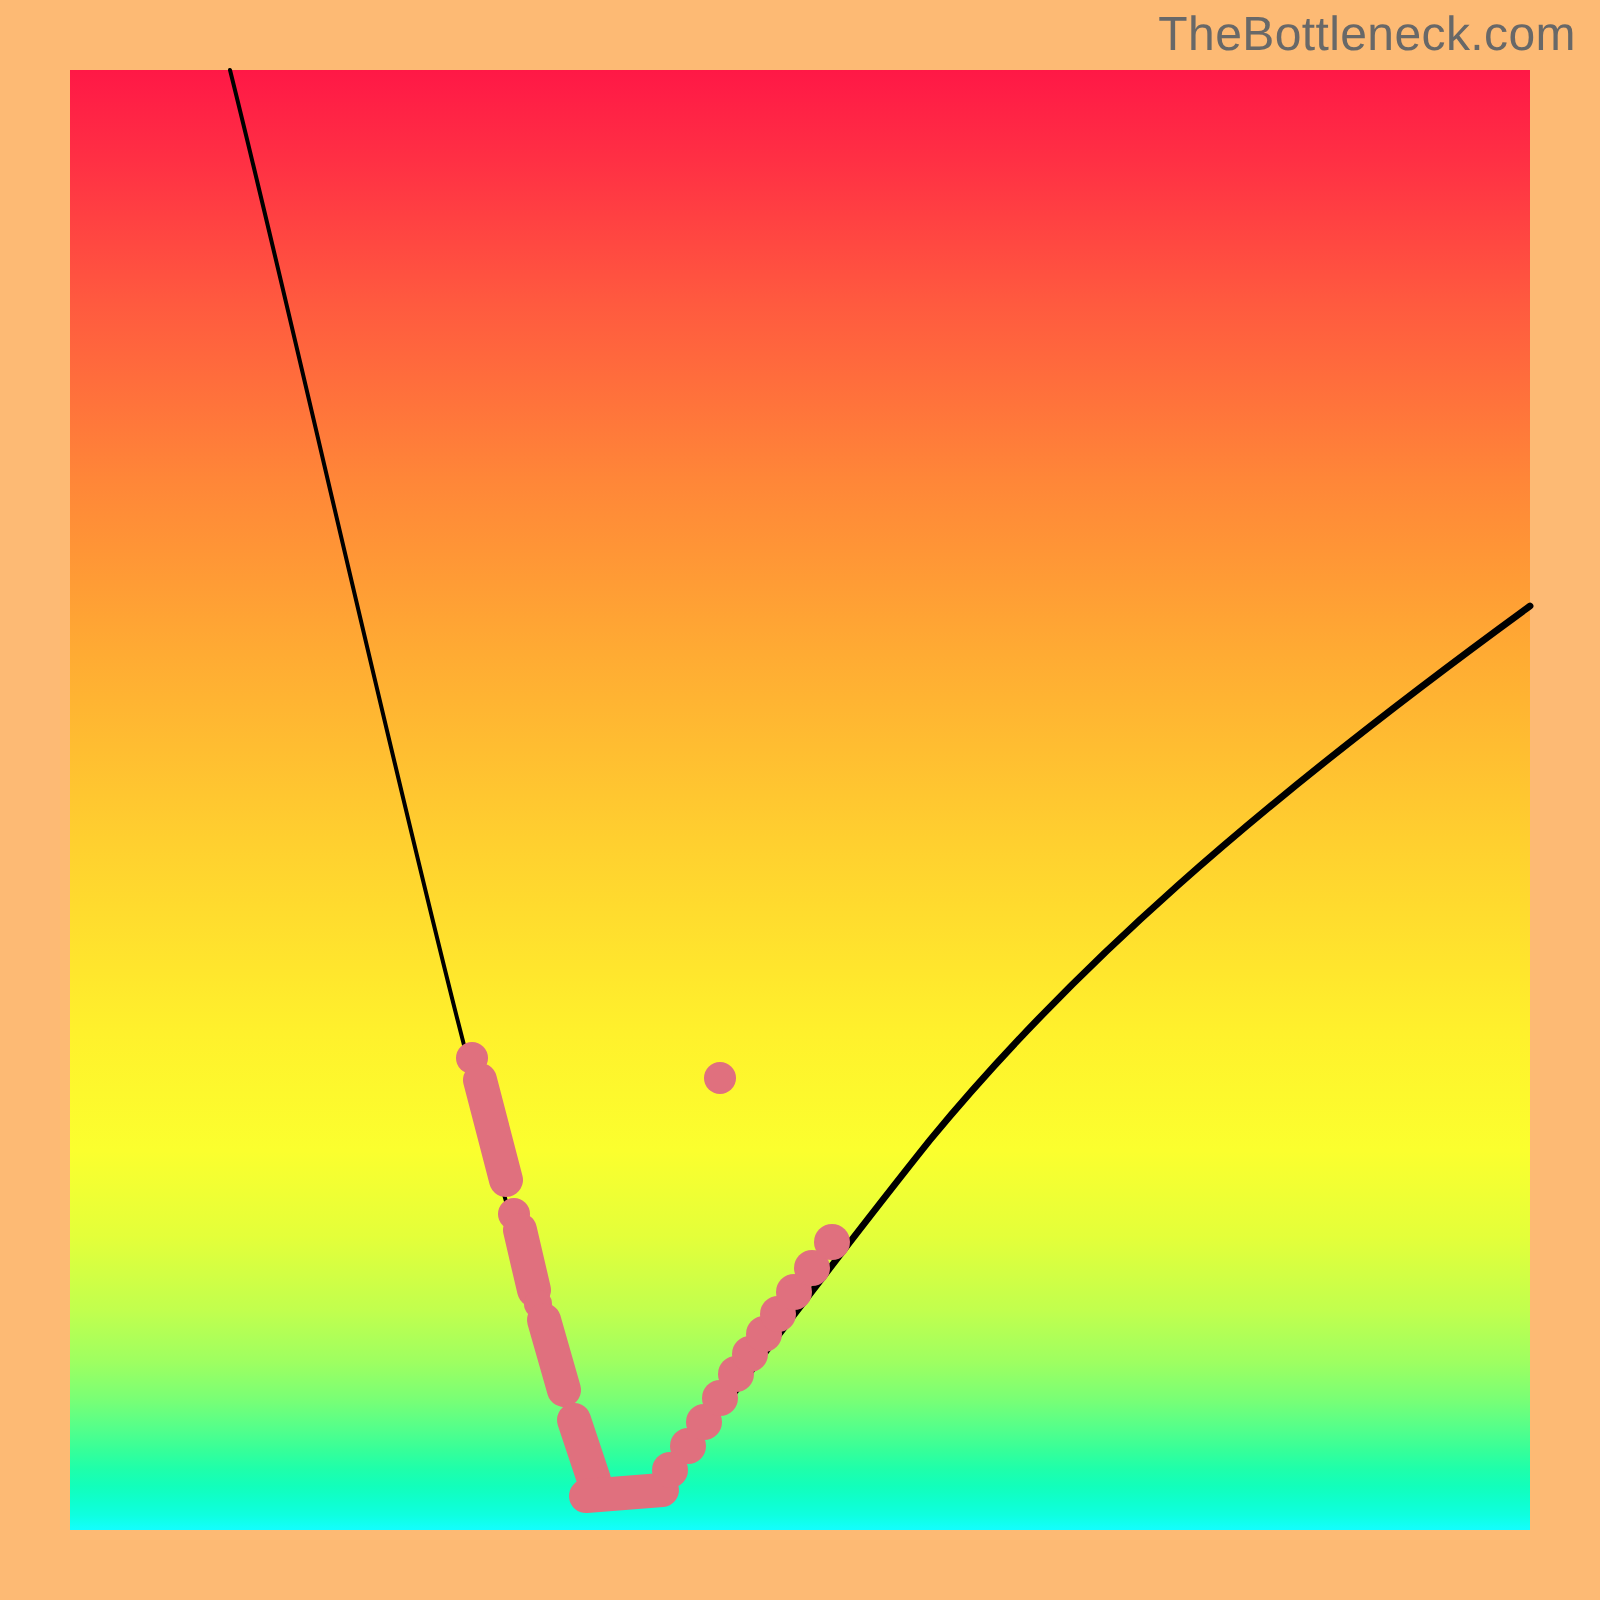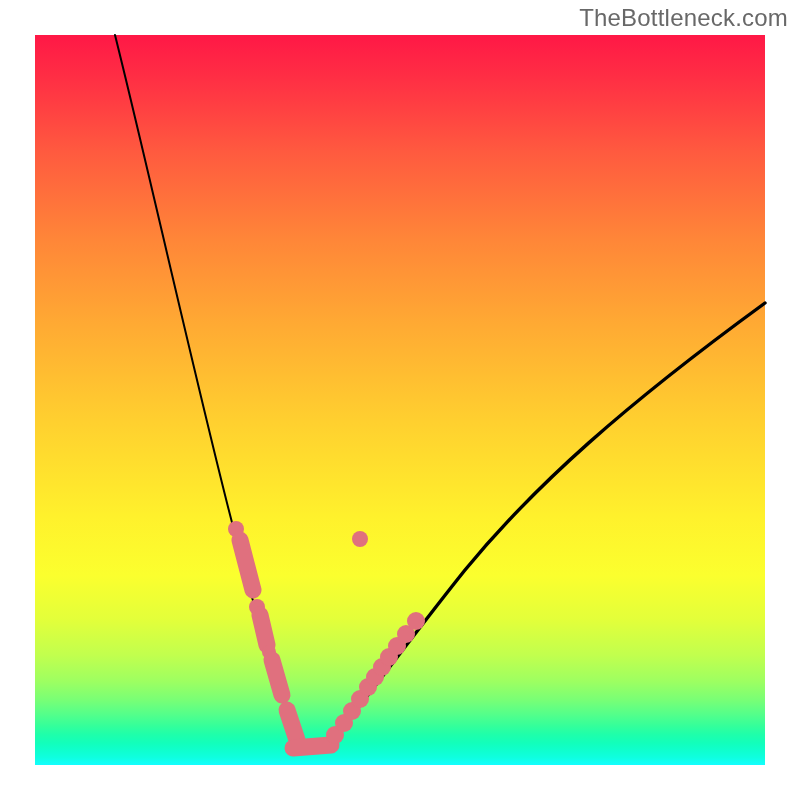--- a/index.html
+++ b/index.html
@@ -1,21 +1,21 @@
 <!DOCTYPE html>
 <html><head>
 <meta charset="utf-8">
 <style>
   * { margin: 0; padding: 0; box-sizing: border-box; }
   html, body { width: 800px; height: 800px; overflow: hidden; background: #000; }
   .frame {
     position: relative;
     width: 800px;
     height: 800px;
-    background: #ffffff;
+    background: #fdba74;
   }
   .watermark {
     position: absolute;
     top: 4px;
     right: 12px;
     font-family: Arial, Helvetica, sans-serif;
     font-size: 24px;
     font-weight: 500;
     color: #686868;
     letter-spacing: 0.2px;

